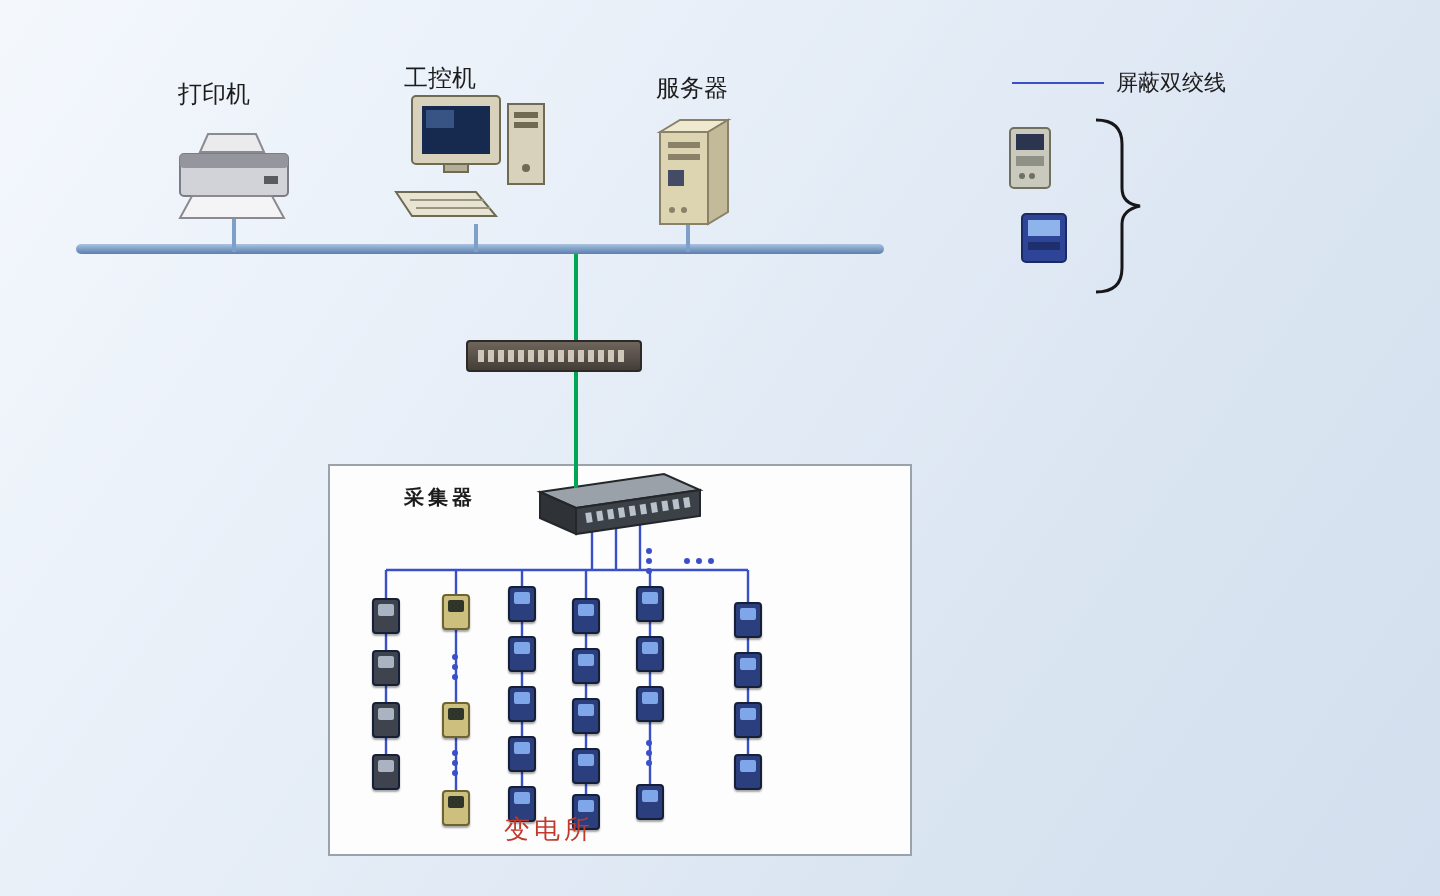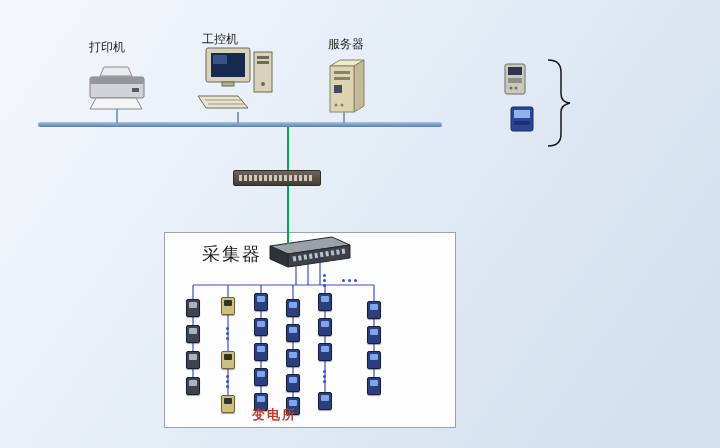--- a/index.html
+++ b/index.html
@@ -8,22 +8,22 @@
     background:linear-gradient(125deg,#f4f8fd 0%,#e8eff8 35%,#d9e4f1 75%,#d3dfee 100%);}
   
   .substation-box{position:absolute;left:164px;top:232px;width:290px;height:194px;
     background:#fdfdfe;border:1px solid #9aa2ab;z-index:1;}
   #wires{position:absolute;left:0;top:0;z-index:2;pointer-events:none;}
   .bus{position:absolute;left:38px;top:122px;width:404px;height:5px;border-radius:3px;z-index:1;
     background:linear-gradient(#adc3de,var(--bus_blue),#5d7fae);}
   .device{position:absolute;z-index:3;}
   #meters-layer{position:absolute;left:0;top:0;width:720px;height:448px;z-index:3;pointer-events:none;}
   .label{position:absolute;z-index:4;color:#1c1c1c;font-size:12px;white-space:nowrap;}
-  .collector-label{font-size:18px;font-weight:normal;letter-spacing:2px;}
-  .substation-label{font-size:13px;font-weight:bold;color:var(--substation_red);letter-spacing:2px;}
+  .collector-label{font-size:10px;font-weight:bold;letter-spacing:2px;}
+  .substation-label{font-size:13px;font-weight:normal;color:var(--substation_red);letter-spacing:2px;}
   .smartmeter-label{font-size:15px;font-weight:bold;letter-spacing:2px;}
   
   .legend-row{position:absolute;display:flex;align-items:center;gap:6px;z-index:4;}
   .legend-line{width:46px;height:0;}
   .legend-row .txt{font-size:11px;color:#1c1c1c;}
   
   .switch{position:absolute;left:233px;top:170px;width:88px;height:16px;z-index:3;
     background:linear-gradient(#6e655c,#443e38);border:1px solid #2d2925;border-radius:2px;
     display:flex;align-items:center;padding:0 5px;box-sizing:border-box;}
   .switch .ports{display:flex;gap:2px;align-items:center;}
@@ -263,14 +263,18 @@
         <span></span>
       </div>
     </div>
 
   <div class="label" style="left:89px;top:39px">打印机</div>
   <div class="label" style="left:202px;top:31px">工控机</div>
   <div class="label" style="left:328px;top:36px">服务器</div>
   <div class="label collector-label" style="left:202px;top:242px">采集器</div>
   <div class="label substation-label" style="left:252px;top:406px">变电所</div>
 
+  <div class="legend-row" style="left:506px;top:34px">
+    <div class="legend-line" style="border-top:1.5px solid var(--blue_wire)"></div>
+    <div class="txt">屏蔽双绞线</div>
+  </div>
 
 </div>
 
 </body></html>

